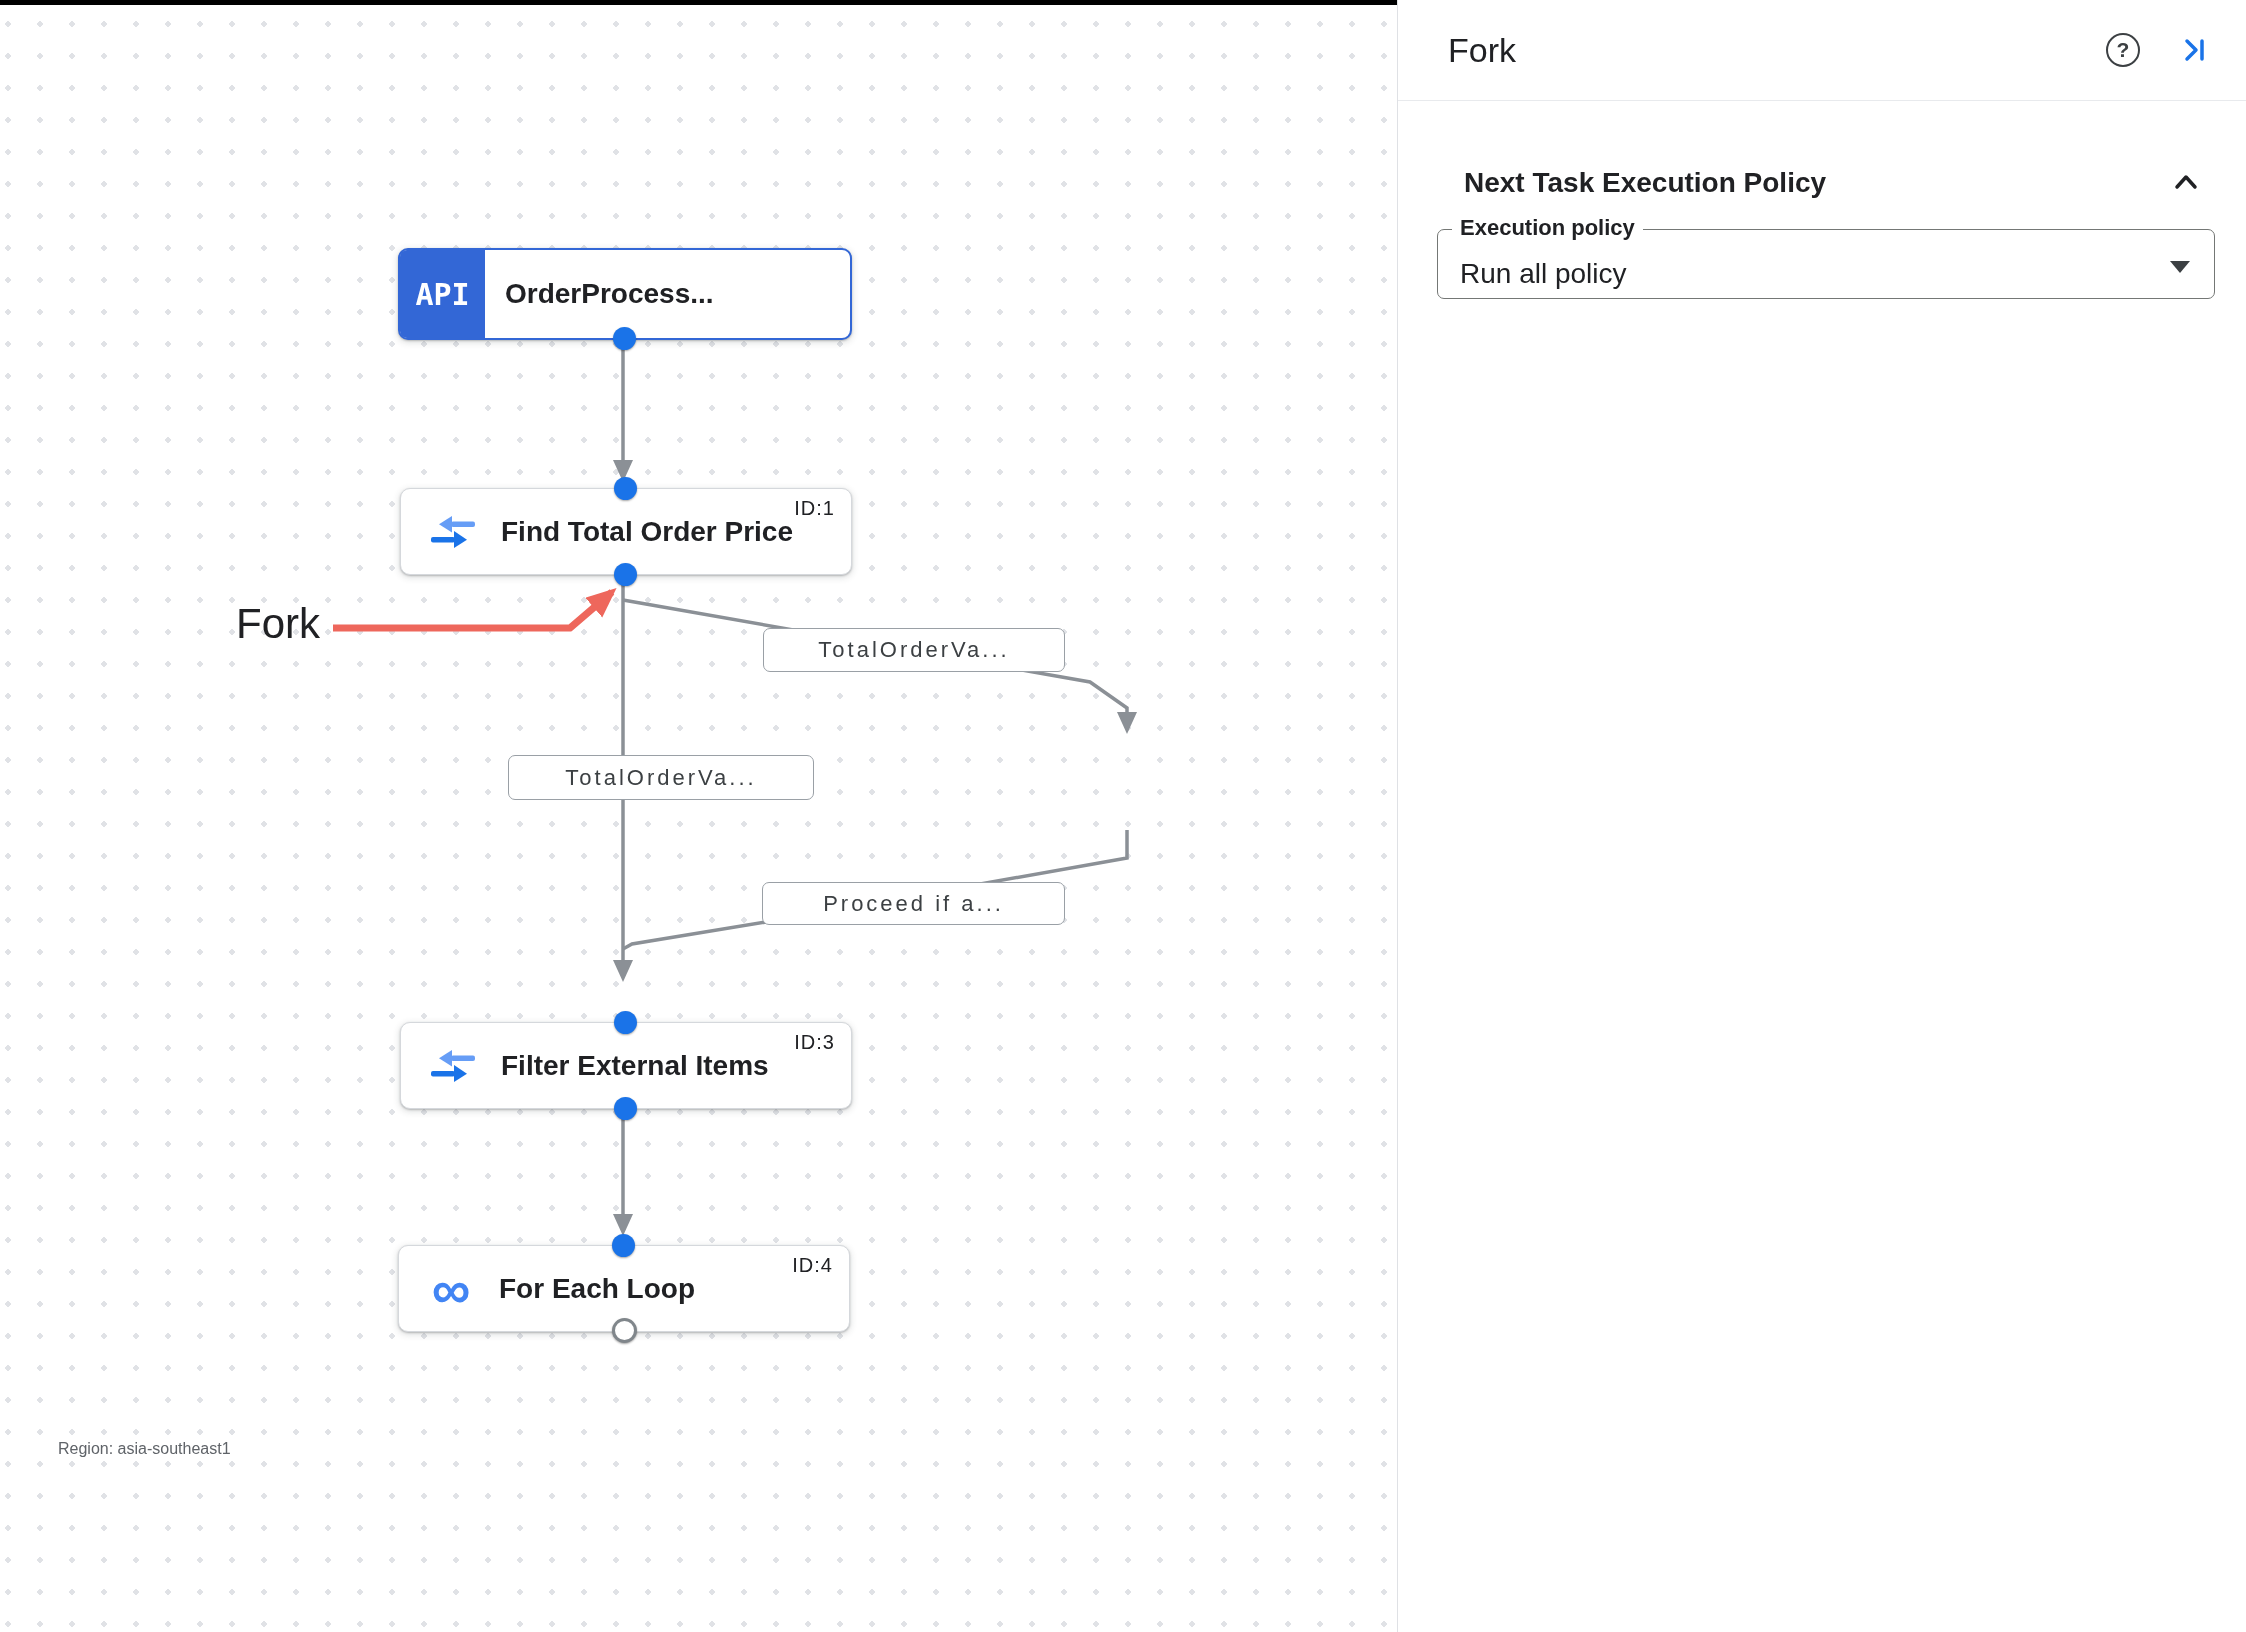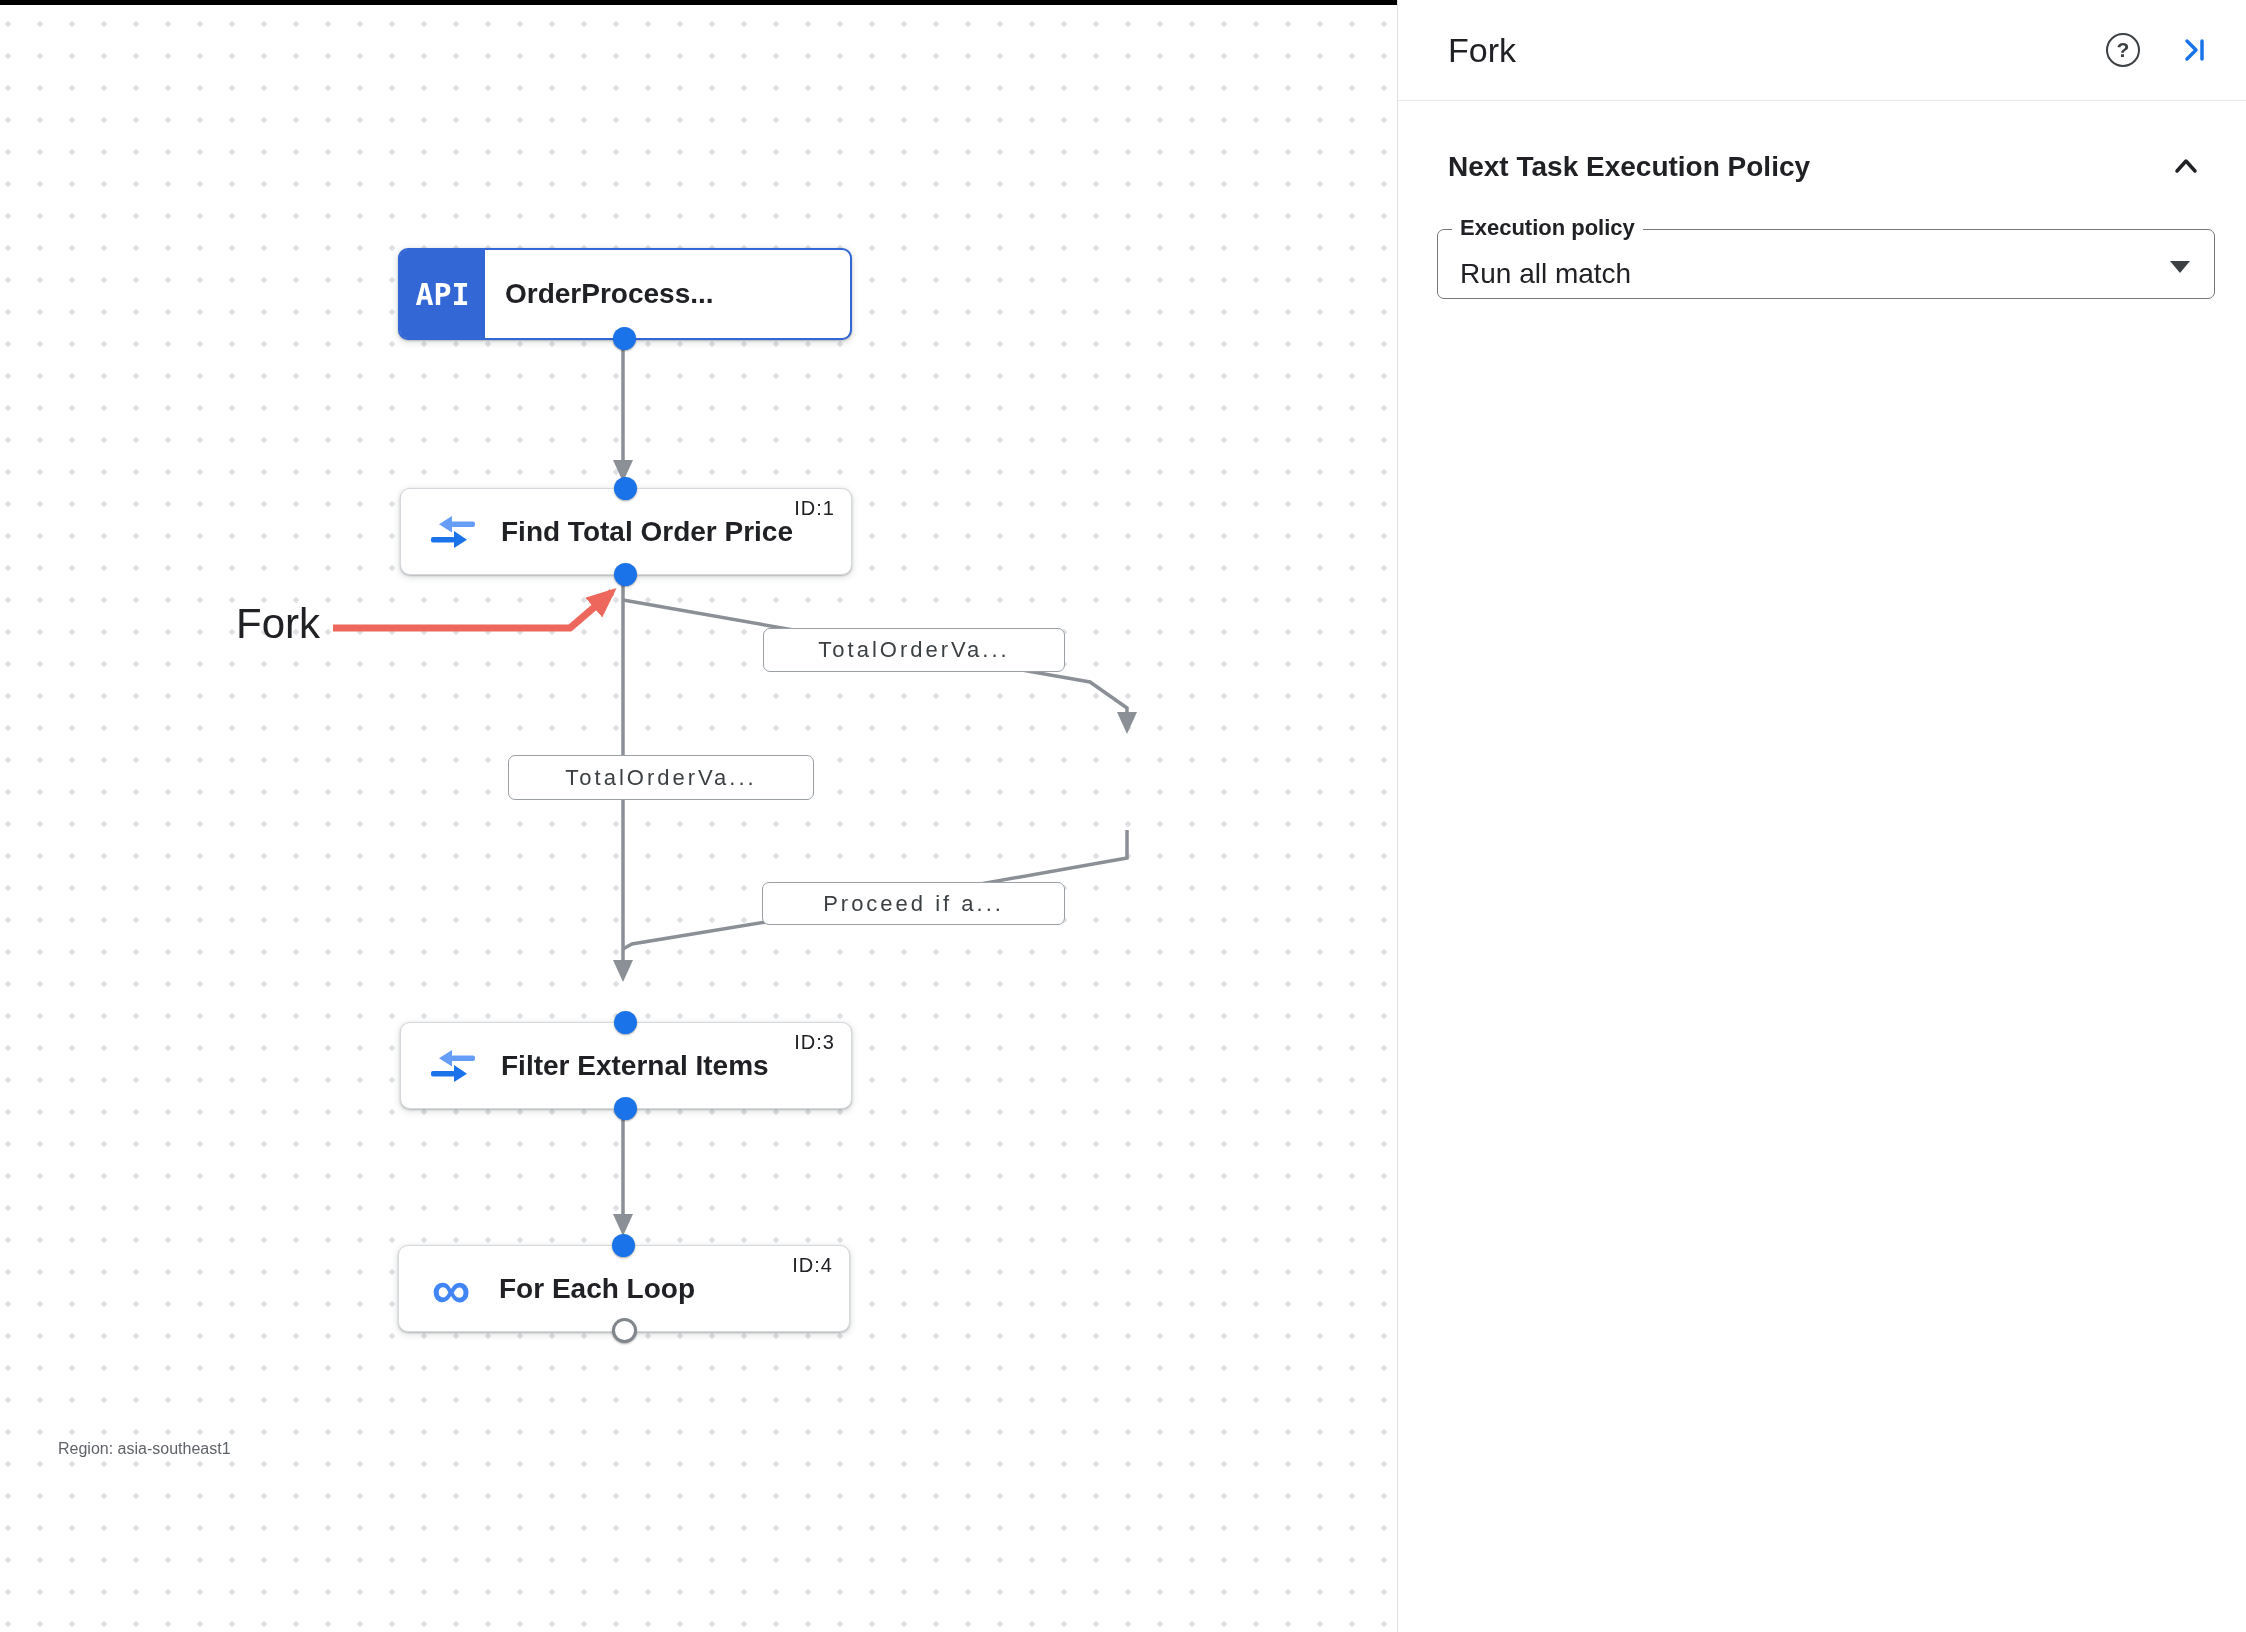--- a/index.html
+++ b/index.html
@@ -46,21 +46,21 @@
   .panel{position:absolute;left:1397px;top:0;width:849px;height:1632px;background:#fff;
     border-left:1px solid #dfe1e5;box-sizing:border-box;}
   .panel-head{height:100px;display:flex;align-items:center;padding:0 36px 0 50px;
     border-bottom:1px solid #e8eaed;}
   .panel-title{font-size:34px;font-weight:normal;color:#202124;margin:0;flex:1;}
   .head-icons{display:flex;align-items:center;gap:38px;}
   .help-icon{width:30px;height:30px;border:2.5px solid #3c4043;border-radius:50%;
     display:flex;align-items:center;justify-content:center;
     font-size:21px;font-weight:bold;color:#3c4043;cursor:pointer;}
   .sec-head{display:flex;align-items:center;padding:50px 44px 0 50px;}
-  .sec-title{font-size:28px;font-weight:bold;color:#202124;margin:0;flex:1;}
+  .sec-title{font-size:28px;font-weight:bold;color:#202124;margin:16px;flex:1;}
   .select{position:absolute;left:39px;top:229px;width:778px;height:70px;box-sizing:border-box;
     border:1.5px solid #747775;border-radius:7px;display:flex;align-items:center;
     padding:20px 56px 0 22px;cursor:pointer;background:#fff0;}
   .select label{position:absolute;top:-15px;left:14px;background:#fff;padding:0 8px;
     font-size:22px;font-weight:bold;color:#202124;line-height:26px;}
   .select .value{font-size:28px;color:#202124;}
   .dd-arrow{position:absolute;right:24px;top:50%;margin-top:-3px;width:0;height:0;
     border-left:10px solid transparent;border-right:10px solid transparent;
     border-top:12px solid #3c4043;}
 </style>
@@ -165,18 +165,18 @@
     <section>
       <div class="sec-head">
         <h2 class="sec-title">Next Task Execution Policy</h2>
         <svg width="32" height="32" viewBox="0 0 32 32" style="cursor:pointer;">
           <polyline points="7,20 16,10 25,20" fill="none" stroke="#202124" stroke-width="3.5" stroke-linecap="round" stroke-linejoin="round"></polyline>
         </svg>
       </div>
 
       <div class="select">
         <label>Execution policy</label>
-        <span class="value">Run all match</span>
+        <span class="value">Run all policy</span>
         <span class="dd-arrow"></span>
       </div>
     </section>
   </aside>
 </div>
 
 </body></html>

